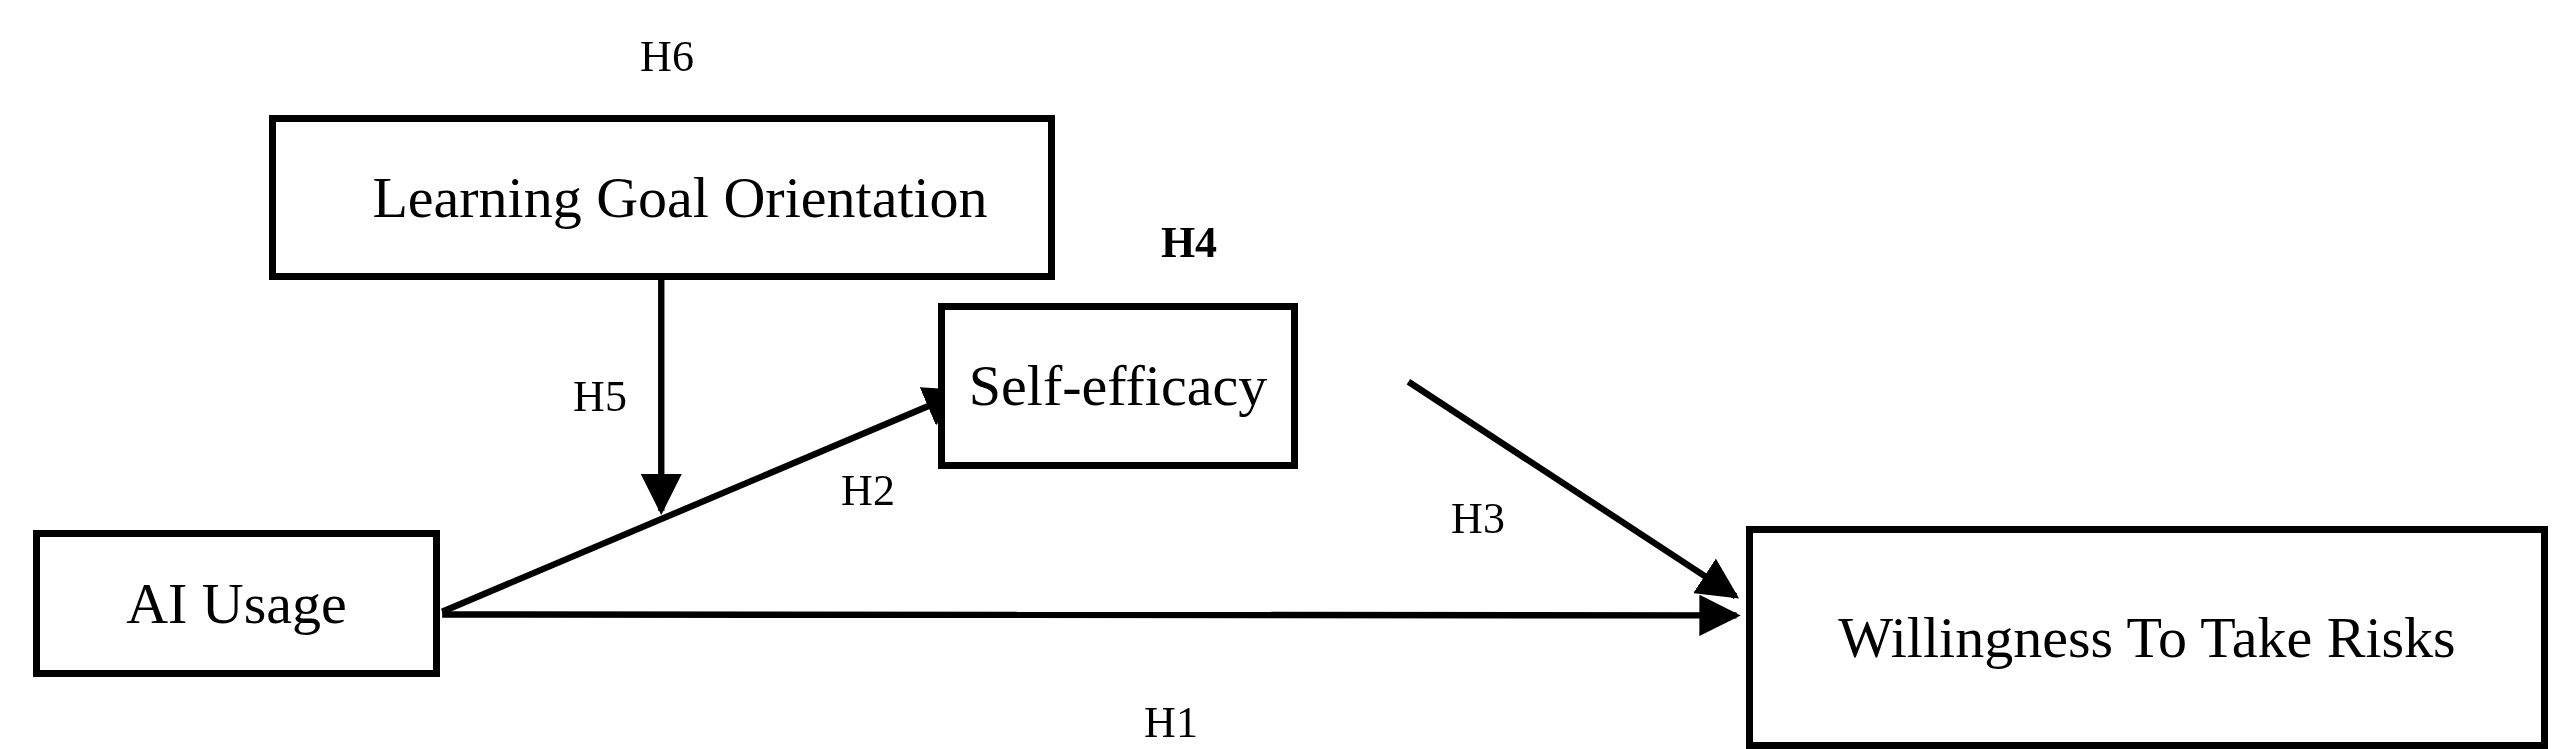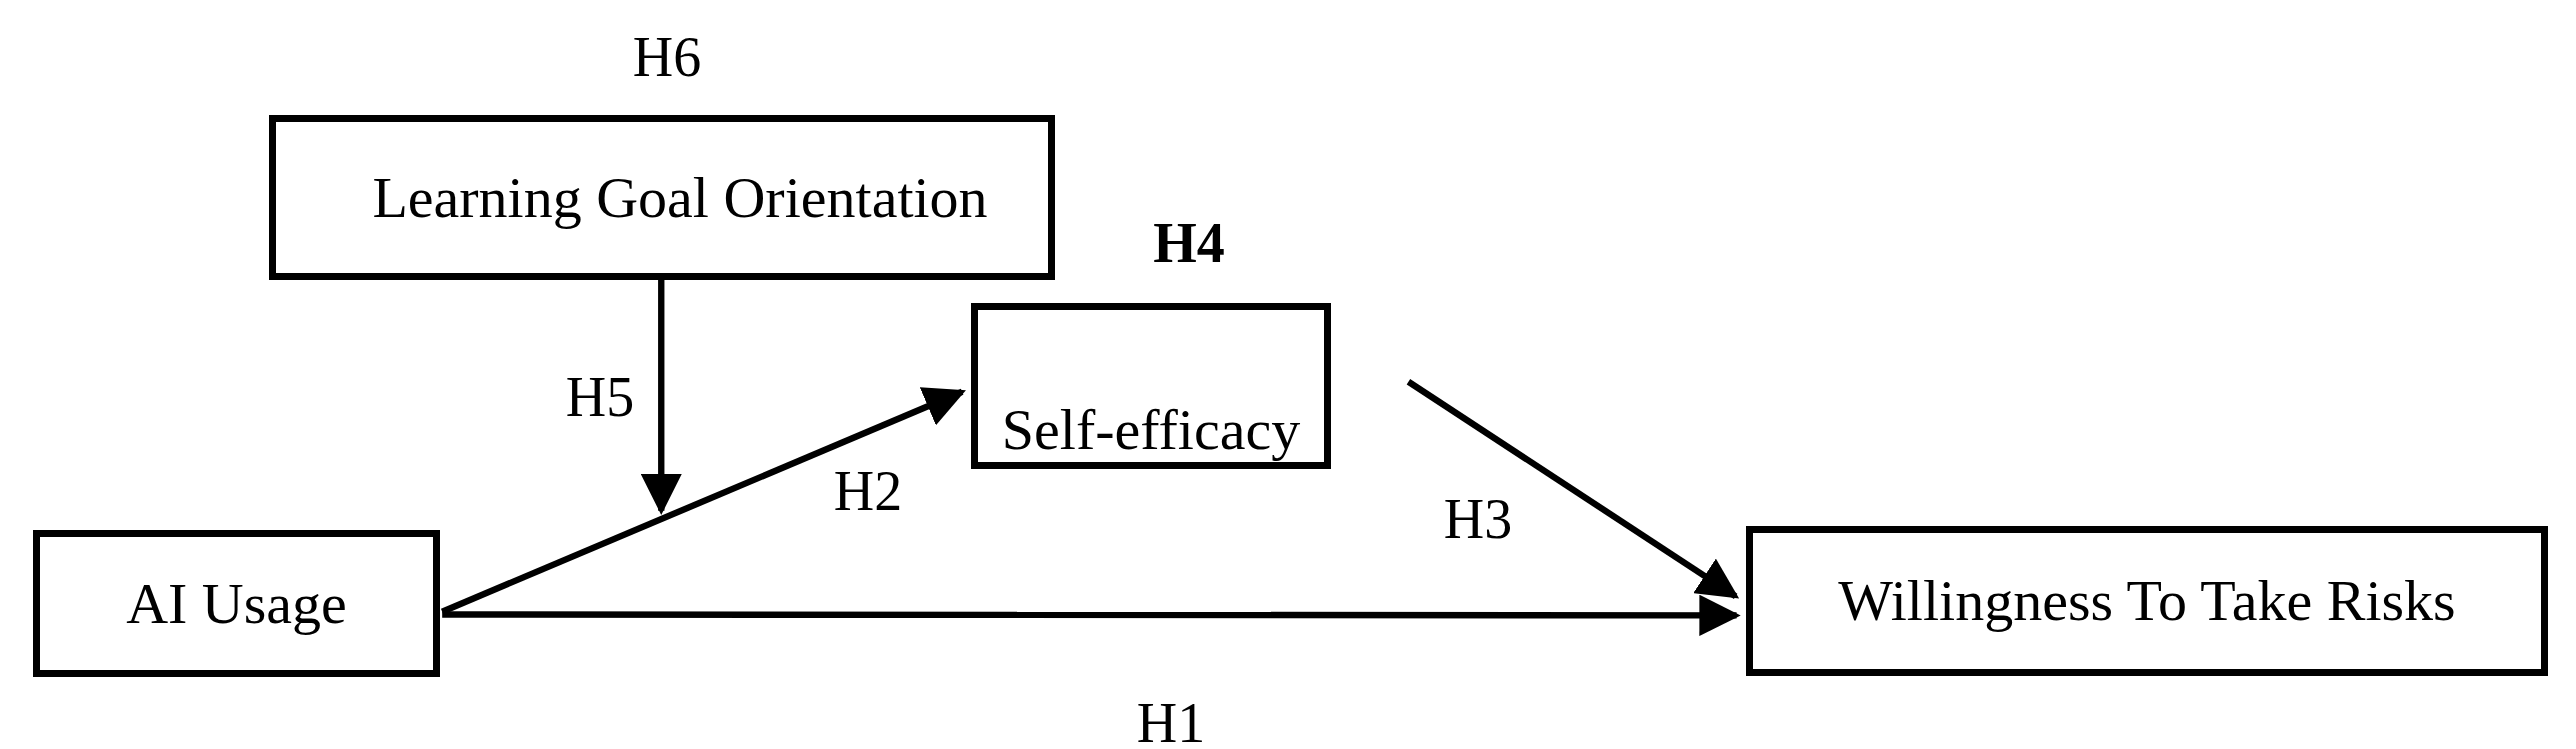--- a/index.html
+++ b/index.html
@@ -32,28 +32,28 @@
     align-items: center;
     justify-content: center;
     text-align: center;
   }
   .node-label {
     font-size: 58px;
     line-height: 1.1;
     white-space: nowrap;
   }
   .box-lgo  { left: 269px;  top: 115px; width: 786px; height: 165px; padding-left: 36px; }
-  .box-se   { left: 971px; top: 303px; width: 360px; height: 166px; align-items: flex-end; }
+  .box-se   { left: 938px; top: 303px; width: 360px; height: 166px; }
   .box-ai   { left: 33px;   top: 530px; width: 407px; height: 147px; }
-  .box-wtr  { left: 1746px; top: 526px; width: 802px; height: 150px; }
+  .box-wtr  { left: 1746px; top: 526px; width: 802px; height: 223px; }
 
   .hyp-label {
     position: absolute;
     transform: translate(-50%, -50%);
-    font-size: 56px;
+    font-size: 44px;
     line-height: 1;
     white-space: nowrap;
   }
   .lab-h6 { left: 667px;  top: 57px;  }
   .lab-h4 { left: 1189px; top: 243px; font-weight: bold; }
   .lab-h5 { left: 600px;  top: 397px; }
   .lab-h2 { left: 868px;  top: 491px; }
   .lab-h3 { left: 1478px; top: 519px; }
   .lab-h1 { left: 1171px; top: 723px; }
 </style>

